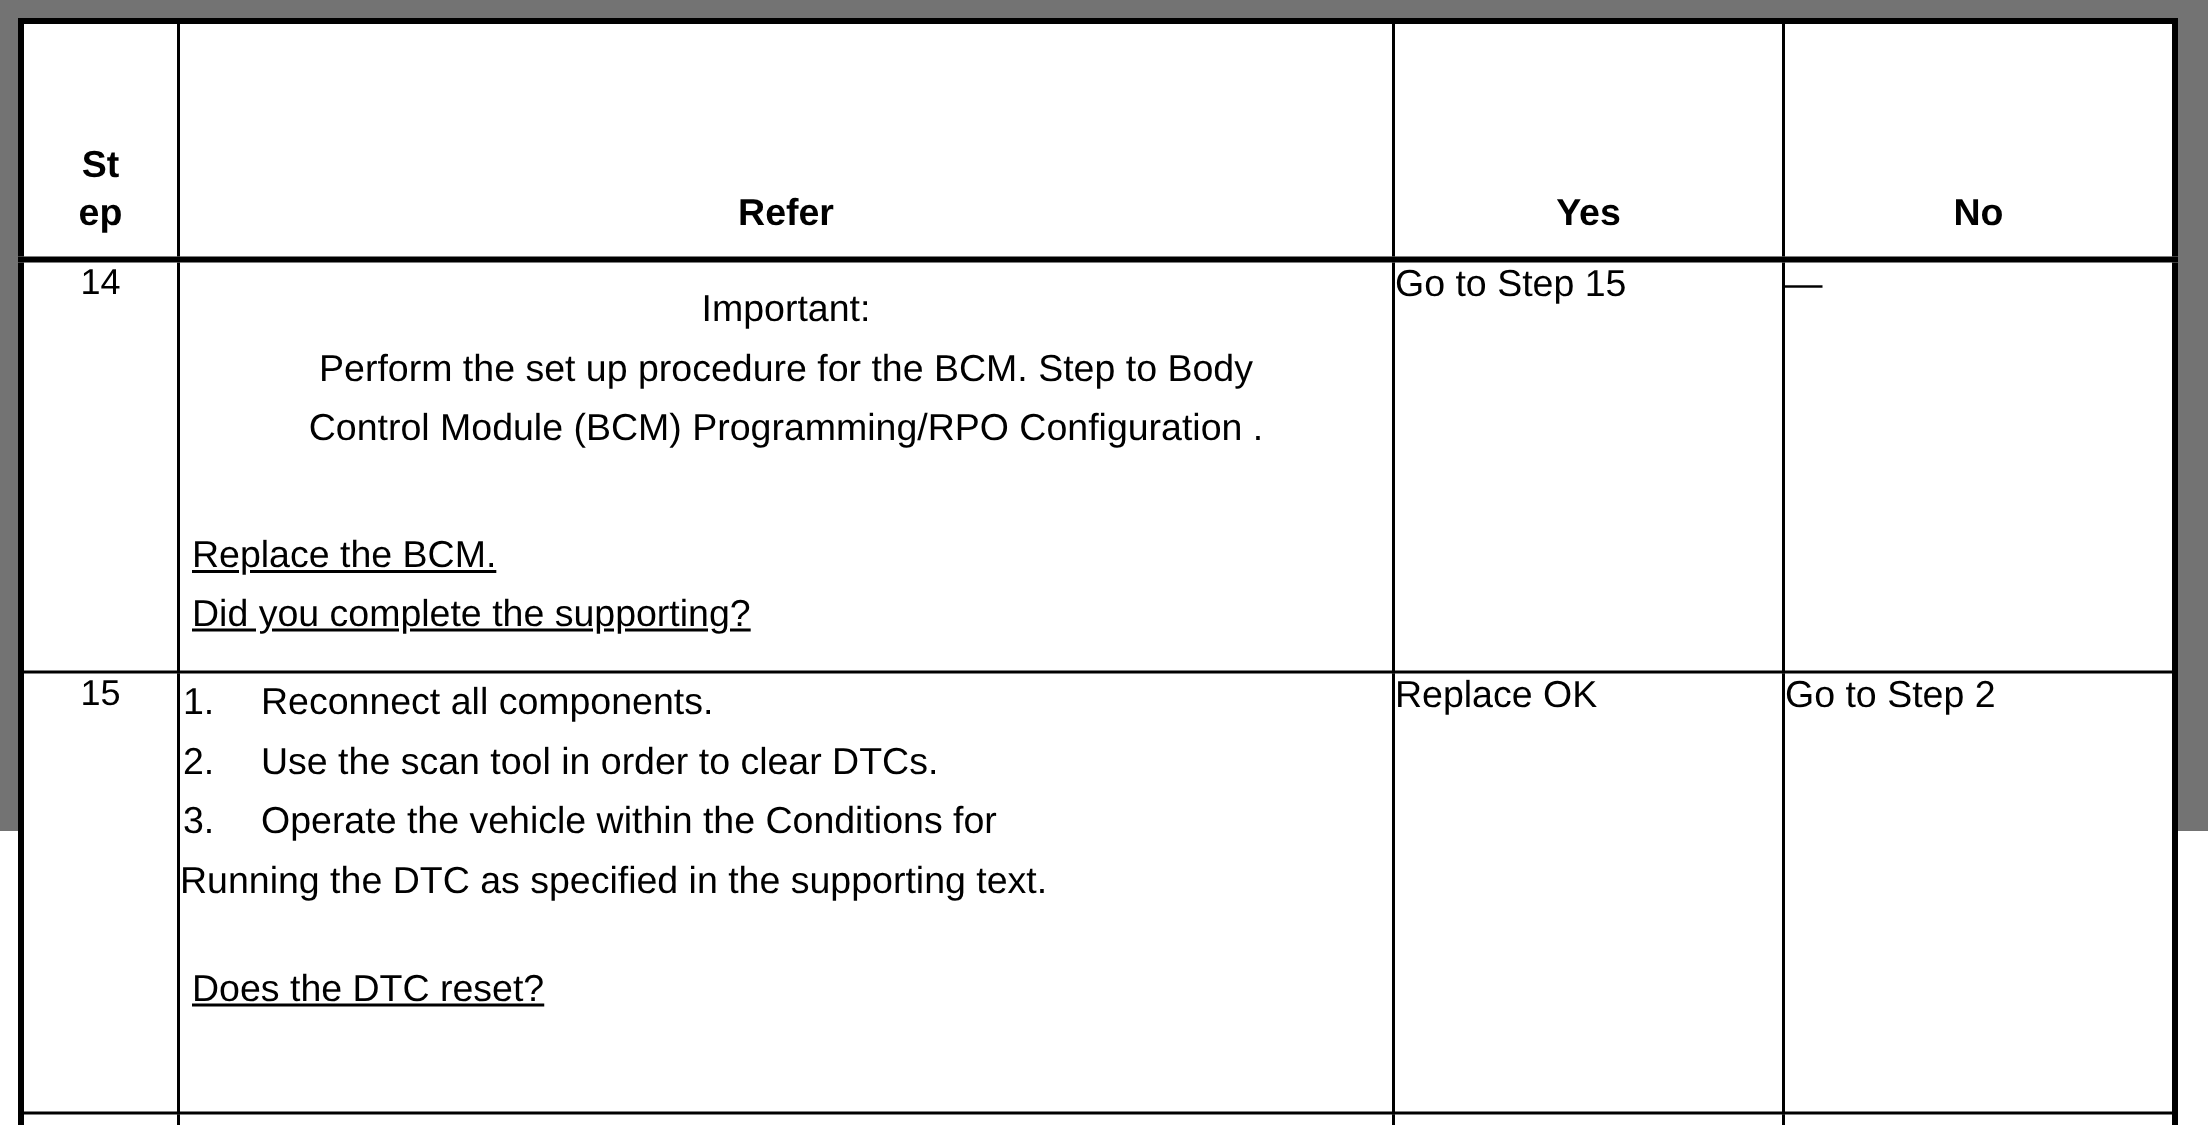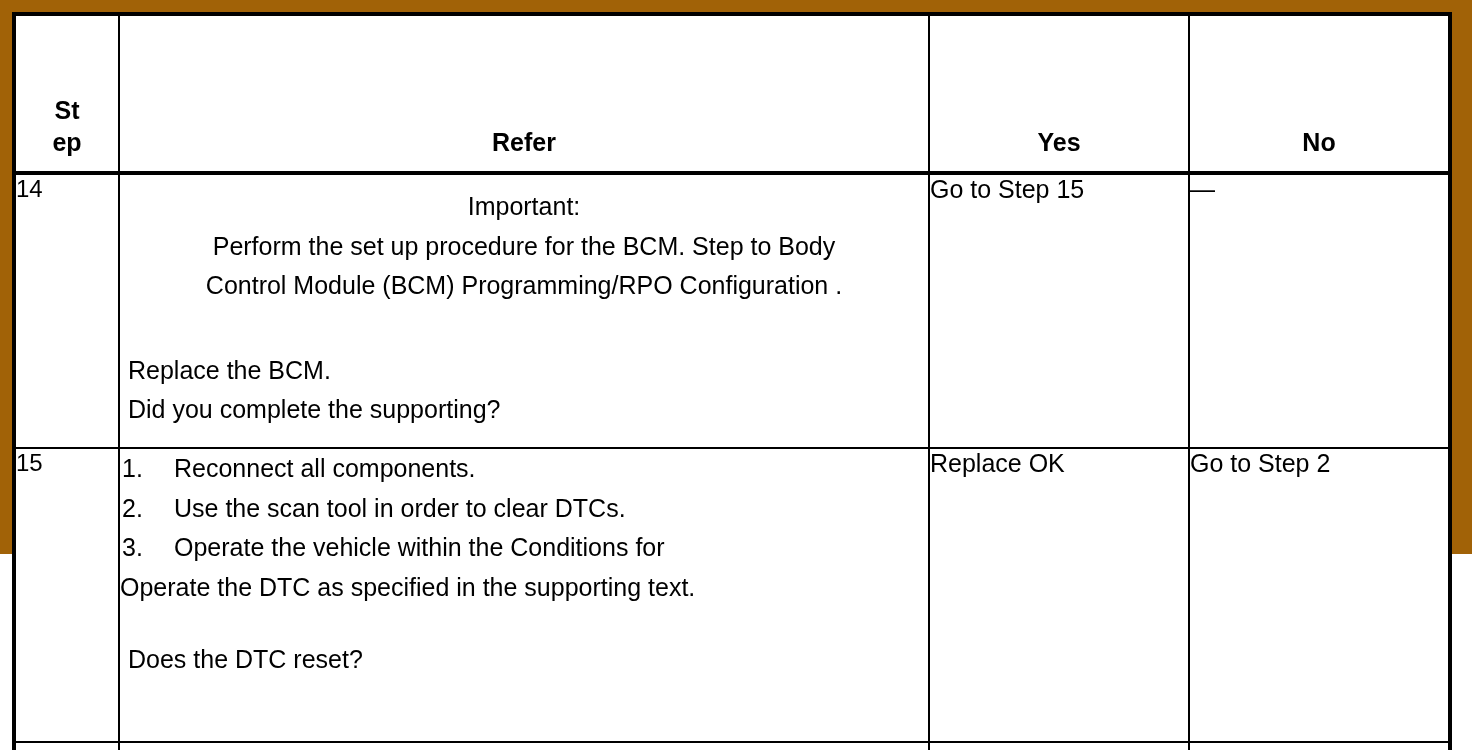--- a/index.html
+++ b/index.html
@@ -15,21 +15,21 @@
     font-family: "Liberation Sans", sans-serif;
     color: #000000;
     -webkit-font-smoothing: none;
   }
 
   
   .page {
     position: relative;
     width: 1472px;
     height: 554px;
-    background: #a16207;
+    background: #737373;
   }
 
   .diag-table {
     position: absolute;
     left: 12px;
     top: 12px;
     width: 1436px;          
     border-collapse: collapse;
     table-layout: fixed;
     background: #ffffff;
@@ -66,21 +66,21 @@
   }
   .hdr-step {
     font-size: 25px;
     line-height: 1.32;
     padding-bottom: 18px;
   }
   .hdr-step .hdr-step-line { display: block; }
 
   
   .step-cell {
-    text-align: left;
+    text-align: center;
     vertical-align: middle;
     font-size: 24px;
     font-weight: normal;
     margin-top: 43px;
   }
 
   .action-cell {
     padding: 14px 10px 10px 14px;
     font-size: 25px;
     line-height: 1.58;
@@ -93,21 +93,21 @@
   }
   .emph-block .eline { display: block; white-space: nowrap; }
 
   .spacer-line { display: block; height: 33px; }
 
   .plain-line {
     display: block;
     font-weight: normal;
     white-space: nowrap;
   }
-  .plain-line.indent { padding-left: 8px; }
+  .plain-line.indent { padding-left: 8px; text-decoration: underline; }
 
   
   .num-list {
     margin: 0;
     padding: 0;
     list-style: none;
   }
   .num-list li {
     display: block;
     white-space: nowrap;
@@ -202,21 +202,21 @@
             </li>
             <li>
               <span class="num">2.</span>
               <span>Use the scan tool in order to clear DTCs.</span>
             </li>
             <li>
               <span class="num">3.</span>
               <span>Operate the vehicle within the Conditions for</span>
             </li>
           </ul>
-          <span class="cont-line">Operate the DTC as specified in the supporting text.</span>
+          <span class="cont-line">Running the DTC as specified in the supporting text.</span>
           <span class="spacer-line"></span>
           <span class="plain-line indent">Does the DTC reset?</span>
         </td>
 
         <td class="ans-cell">Replace OK</td>
         <td class="ans-cell">Go to Step 2</td>
       </tr>
 
       <tr class="row-cut">
         <td></td>

